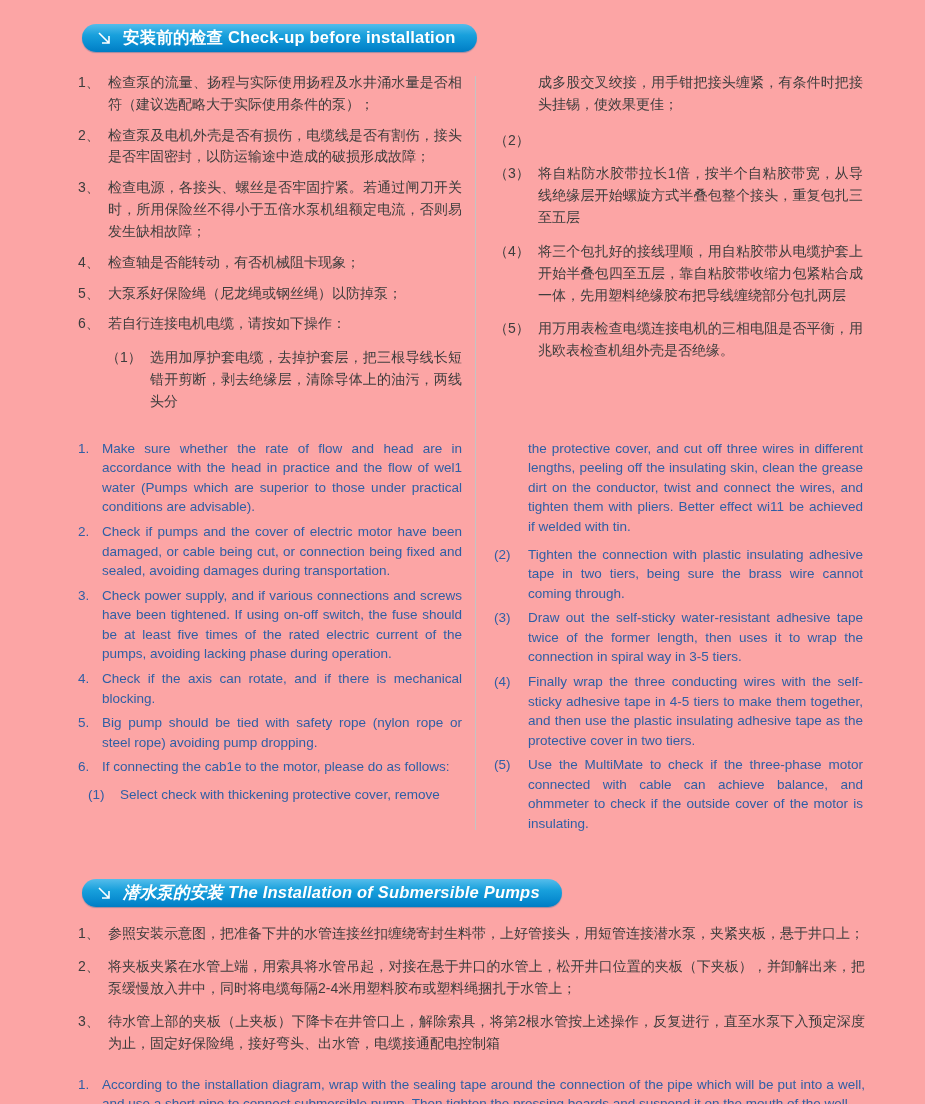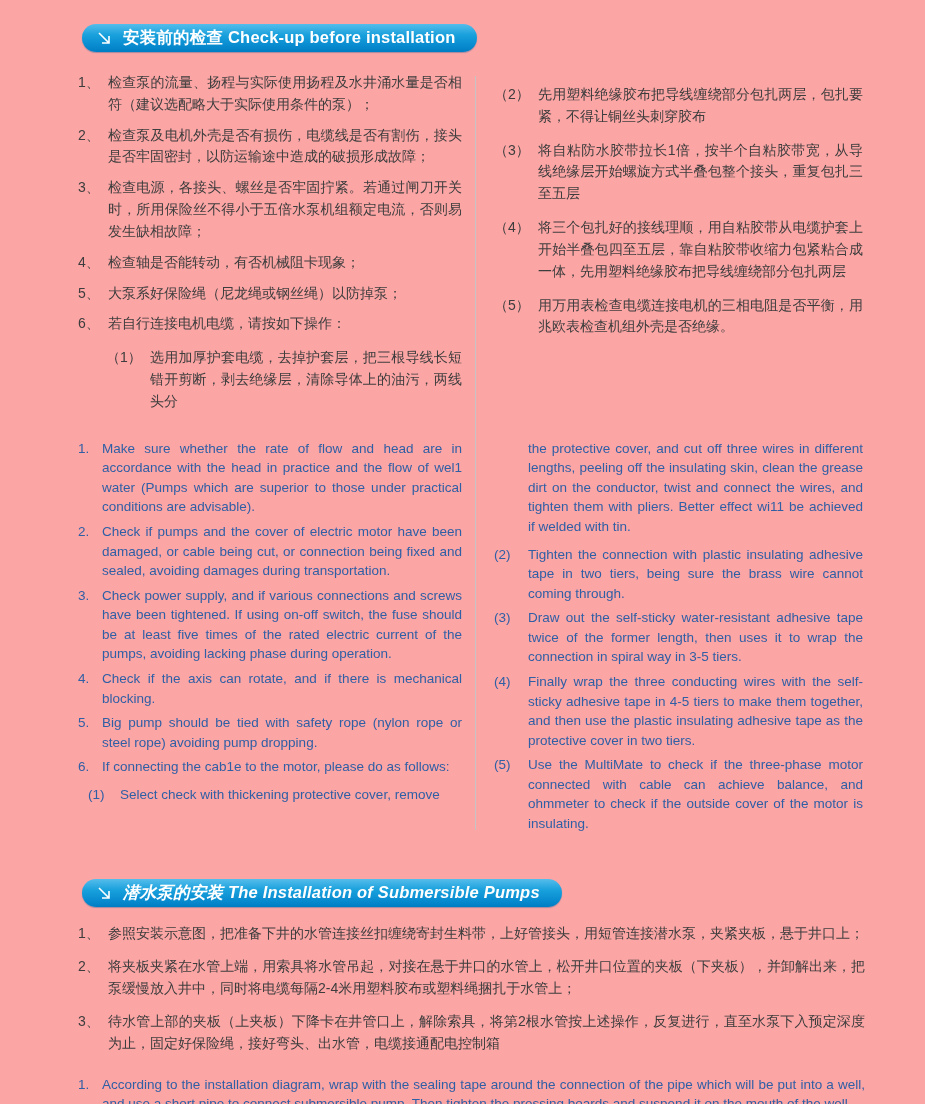--- a/index.html
+++ b/index.html
@@ -109,23 +109,25 @@
           <span class="num">6、</span>
           <span class="txt">若自行连接电机电缆，请按如下操作：</span>
         </div>
       <div class="li sub">
           <span class="num">（1）</span>
           <span class="txt">选用加厚护套电缆，去掉护套层，把三根导线长短错开剪断，剥去绝缘层，清除导体上的油污，两线头分</span>
         </div>
     </div>
 
     <div class="zh">
+      <div class="li cont">
+          <span class="txt">成多股交叉绞接，用手钳把接头缠紧，有条件时把接头挂锡，使效果更佳；</span>
+        </div>
       <div class="li sub" style="margin-left:0">
           <span class="num">（2）</span>
-          <span class="txt">先用塑料绝缘胶布把导线缠绕部分包扎两层，包扎要紧，不得让铜丝头刺穿胶布</span>
         </div>
       <div class="li sub" style="margin-left:0">
           <span class="num">（3）</span>
           <span class="txt">将自粘防水胶带拉长1倍，按半个自粘胶带宽，从导线绝缘层开始螺旋方式半叠包整个接头，重复包扎三至五层</span>
         </div>
       <div class="li sub" style="margin-left:0">
           <span class="num">（4）</span>
           <span class="txt">将三个包扎好的接线理顺，用自粘胶带从电缆护套上开始半叠包四至五层，靠自粘胶带收缩力包紧粘合成一体，先用塑料绝缘胶布把导线缠绕部分包扎两层</span>
         </div>
       <div class="li sub" style="margin-left:0">

